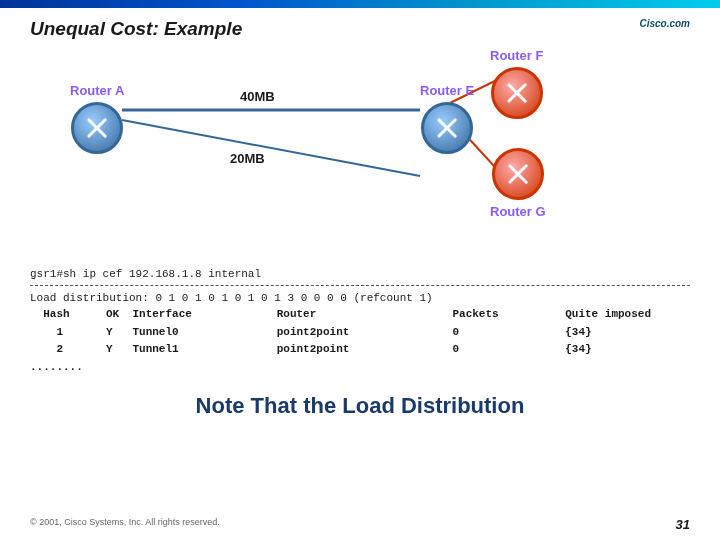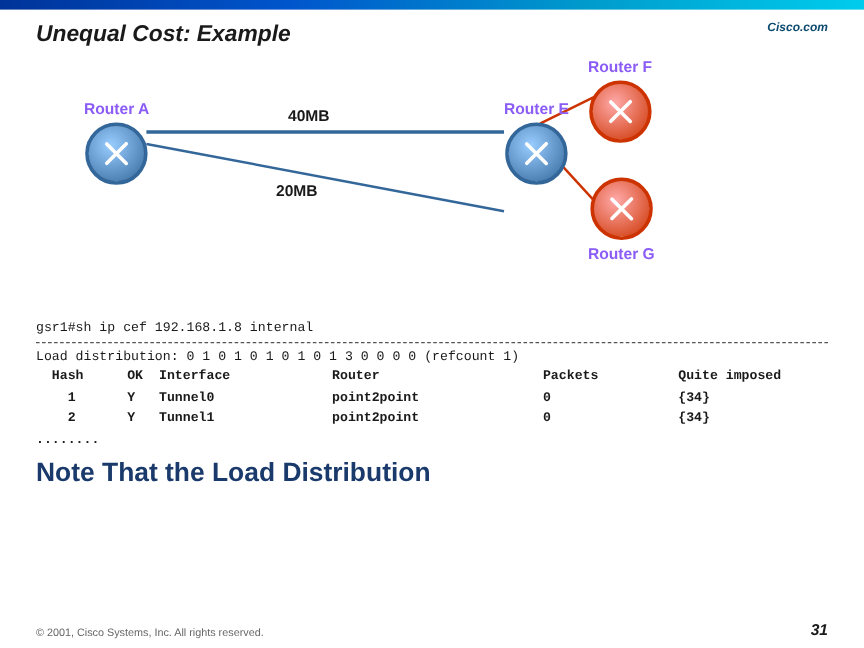--- a/index.html
+++ b/index.html
@@ -177,38 +177,39 @@
       vertical-align: top;
       white-space: nowrap;
       font-family: 'Courier New', Courier, monospace;
       font-size: 11px;
       line-height: 1.6;
       font-weight: bold;
     }
 
     
     .note-section {
-      margin-top: 4px;
+      text-align: center;
+      margin-top: 16px;
     }
     .note-text {
       font-size: 22px;
       font-weight: bold;
       color: #1a3a6b;
       line-height: 1.3;
     }
 
     
     .footer {
       position: absolute;
       bottom: 8px;
       left: 0;
       right: 0;
       display: flex;
       justify-content: space-between;
-      align-items: flex-end;
+      align-items: flex-start;
       padding: 0 30px;
     }
     .footer-copy {
       font-size: 9px;
       color: #666;
     }
     .footer-page {
       font-size: 13px;
       color: #1a1a1a;
       font-weight: bold;

